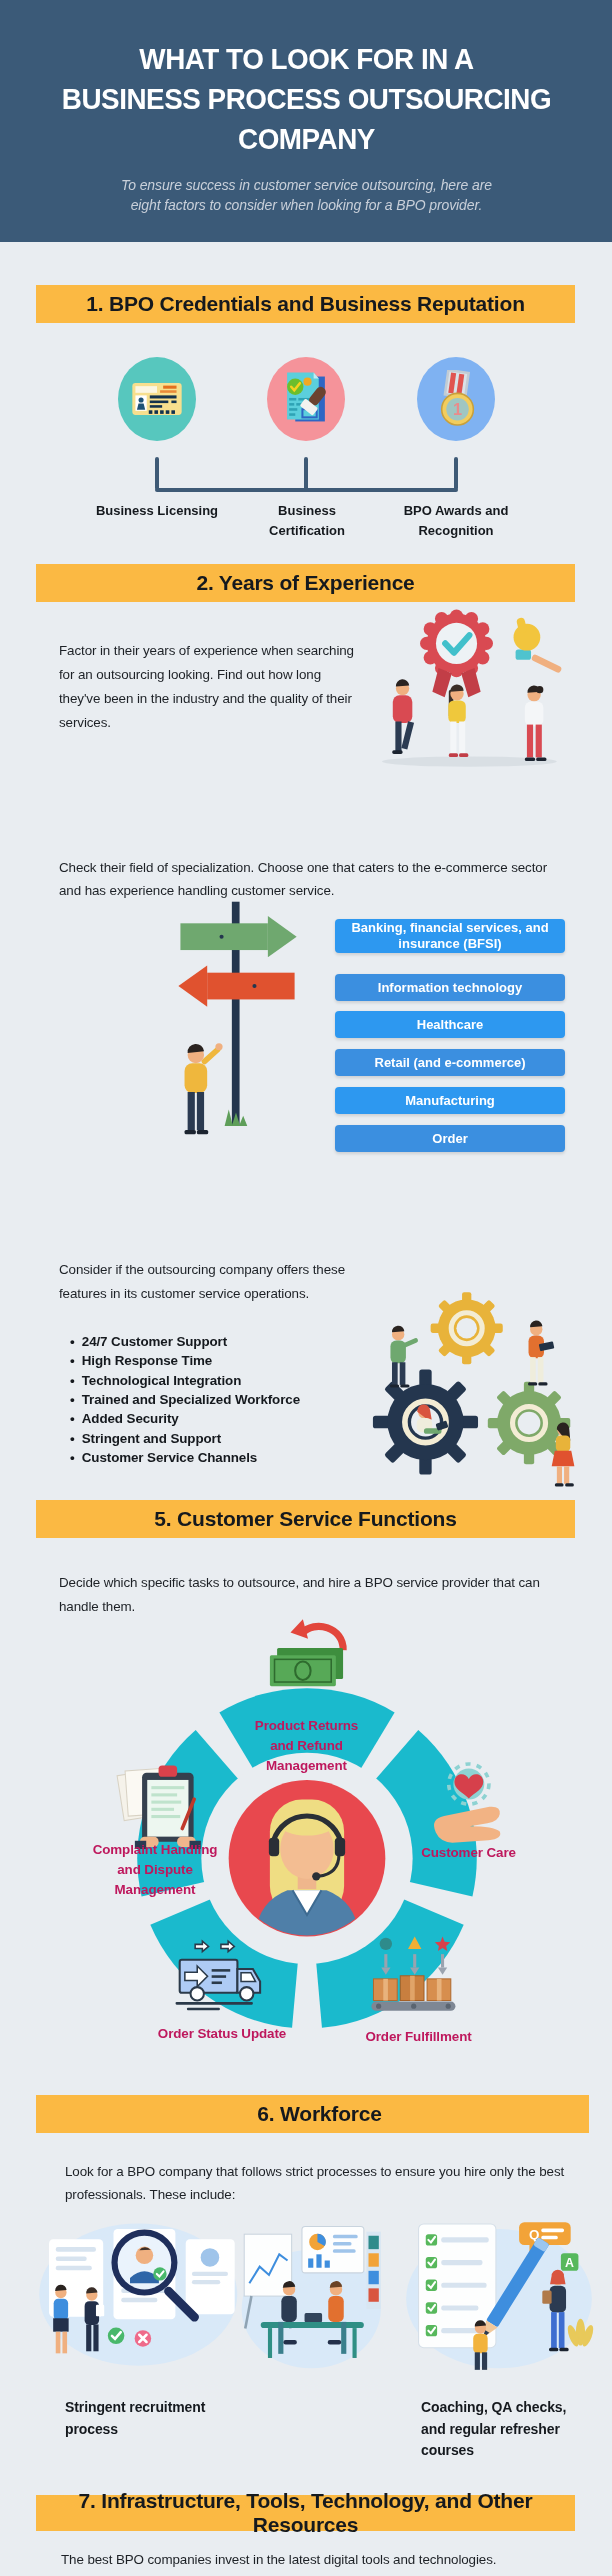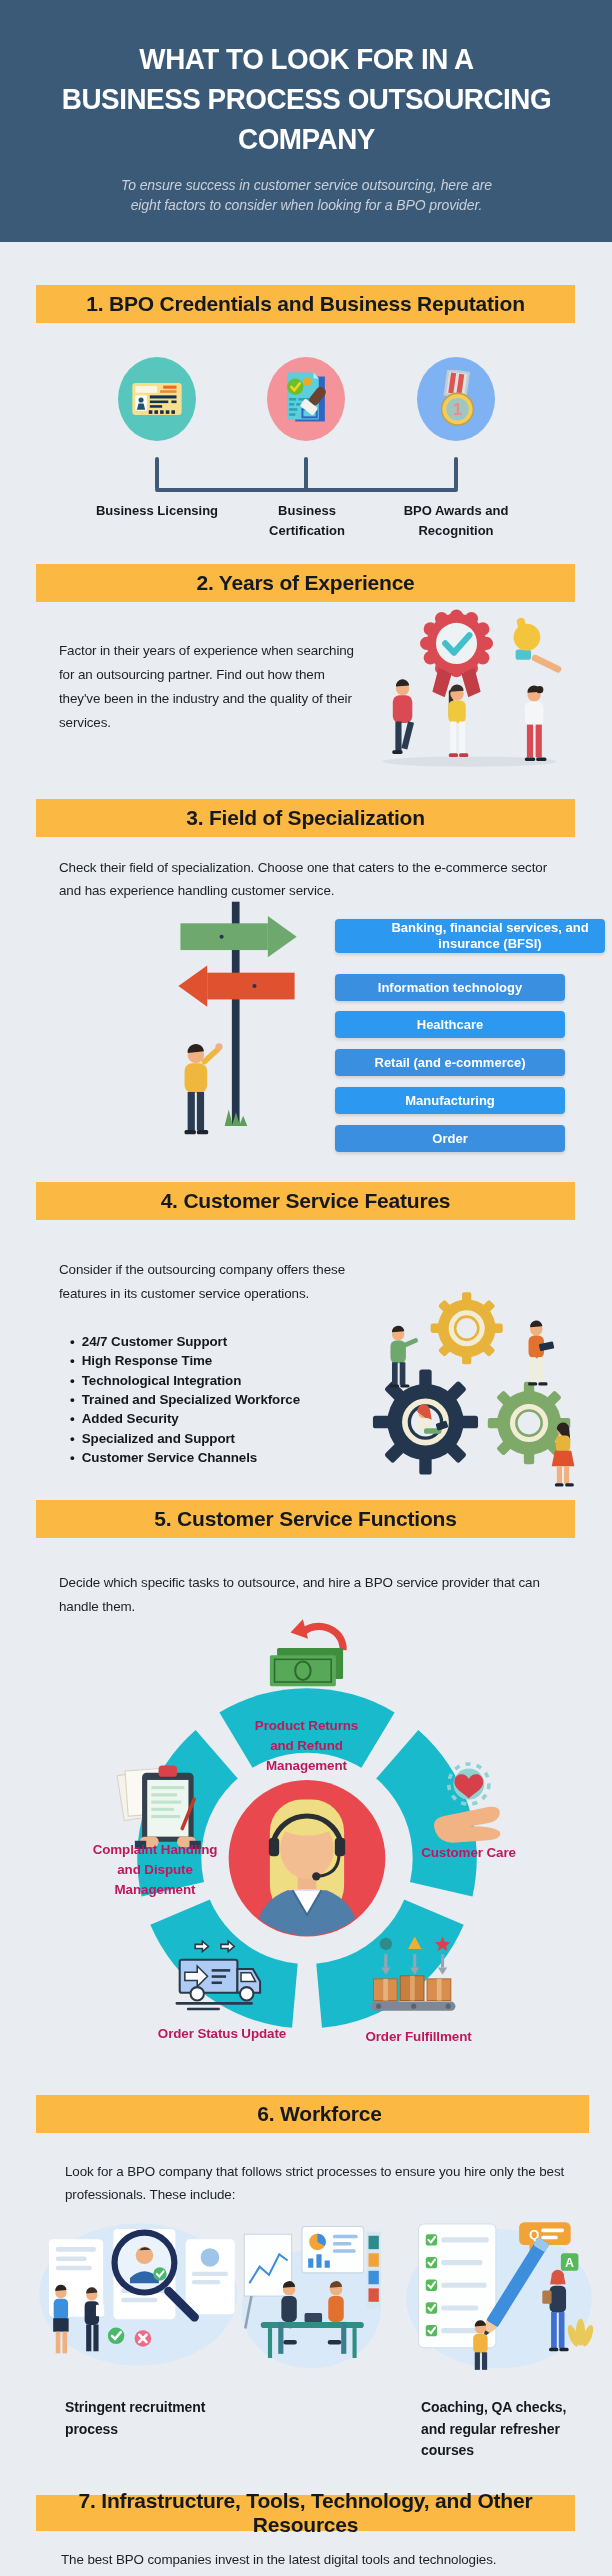--- a/index.html
+++ b/index.html
@@ -114,21 +114,21 @@
   <div class="connector" style="left:155px;top:457px;width:4.1px;height:33px;"></div>
   <div class="connector" style="left:304px;top:457px;width:4.1px;height:33px;"></div>
   <div class="connector" style="left:454px;top:457px;width:4.1px;height:33px;"></div>
   <div class="connector" style="left:155px;top:488px;width:303px;height:4.1px;"></div>
 
   <div class="cred-label" style="left:95px;top:501px;">Business Licensing</div>
   <div class="cred-label" style="left:245px;top:501px;">Business Certification</div>
   <div class="cred-label" style="left:394px;top:501px;">BPO Awards and Recognition</div>
 
   <div class="banner" style="top:564px;">2. Years of Experience</div>
-  <div class="body-text" style="left:59px;top:639px;width:296px;">Factor in their years of experience when searching for an outsourcing partner. Find out how them they've been in the industry and the quality of their services.</div>
+  <div class="body-text" style="left:59px;top:639px;width:296px;">Factor in their years of experience when searching for an outsourcing looking. Find out how long they've been in the industry and the quality of their services.</div>
 
   <svg class="abs" style="left:361px;top:592px;" width="227" height="185" viewBox="0 0 440 360">
     <ellipse cx="210" cy="330" rx="170" ry="10" fill="#D9DFE4"></ellipse>
     <g>
       <g fill="#D94A52">
         <circle cx="185" cy="47" r="13"></circle>
           <circle cx="214" cy="52" r="13"></circle>
           <circle cx="236" cy="72" r="13"></circle>
         <circle cx="243" cy="100" r="13"></circle>
           <circle cx="236" cy="128" r="13"></circle>
@@ -175,21 +175,20 @@
       <circle cx="347" cy="190" r="7" fill="#2A2320"></circle>
       <path d="M323,196 a13,13 0 0 1 26,-2 Z" fill="#2A2320"></path>
       <rect x="318" y="213" width="36" height="48" rx="12" fill="#F4F6F8"></rect>
       <rect x="322" y="258" width="12" height="64" fill="#D94A52"></rect>
       <rect x="339" y="258" width="12" height="64" fill="#D94A52"></rect>
       <rect x="318" y="322" width="20" height="7" rx="3" fill="#1C2430"></rect>
       <rect x="340" y="322" width="20" height="7" rx="3" fill="#1C2430"></rect>
     </g>
   </svg>
 
-  <div class="banner" style="top:799px;">3. Field of Specialization</div>
   <div class="body-text" style="left:59px;top:856px;width:502px;line-height:23px;">Check their field of specialization. Choose one that caters to the e-commerce sector and has experience handling customer service.</div>
 
   <svg class="abs" style="left:129px;top:891px;" width="216" height="258" viewBox="0 0 420 500">
     <rect x="200" y="20" width="15" height="435" fill="#24364E"></rect>
     <g>
       <rect x="100" y="62" width="170" height="52" fill="#6FA86F"></rect>
       <polygon points="270,48 270,128 326,88" fill="#6FA86F"></polygon>
       <circle cx="180" cy="88" r="4" fill="#24364E"></circle>
     </g>
     <g>
@@ -208,48 +207,47 @@
       <rect x="108" y="464" width="22" height="8" rx="3" fill="#1C2430"></rect>
       <rect x="132" y="464" width="22" height="8" rx="3" fill="#1C2430"></rect>
     </g>
     <g fill="#5E9E59">
       <polygon points="186,456 194,424 202,456"></polygon>
       <polygon points="200,456 208,430 216,456"></polygon>
       <polygon points="214,456 222,436 230,456"></polygon>
     </g>
   </svg>
 
-  <div class="field-btn" style="top:919px;height:34px;background:#2D98F0;padding-left:40px;">Banking, financial services, and insurance (BFSI)</div>
+  <div class="field-btn" style="top:919px;height:34px;background:#2D98F0;">Banking, financial services, and insurance (BFSI)</div>
   <div class="field-btn" style="top:974px;height:27px;background:#3B8FE0;">Information technology</div>
   <div class="field-btn" style="top:1011px;height:27px;background:#2D98F0;">Healthcare</div>
   <div class="field-btn" style="top:1049px;height:27px;background:#3B8FE0;">Retail (and e-commerce)</div>
   <div class="field-btn" style="top:1087px;height:27px;background:#2D98F0;">Manufacturing</div>
   <div class="field-btn" style="top:1125px;height:27px;background:#3B8FE0;">Order</div>
 
-  <div class="banner" style="top:1182px;">4. Customer Service Features</div>
   <div class="body-text" style="left:59px;top:1258px;width:319px;">Consider if the outsourcing company offers these features in its customer service operations.</div>
 
   <div class="abs" style="left:70px;top:1332px;">
     <div class="bullet-item">
         <span>24/7 Customer Support</span>
       </div>
     <div class="bullet-item">
         <span>High Response Time</span>
       </div>
     <div class="bullet-item">
         <span>Technological Integration</span>
       </div>
     <div class="bullet-item">
         <span>Trained and Specialized Workforce</span>
       </div>
     <div class="bullet-item">
         <span>Added Security</span>
       </div>
     <div class="bullet-item">
-        <span>Specialized and Support</span>
+        <span>Stringent and Support</span>
       </div>
     <div class="bullet-item">
         <span>Customer Service Channels</span>
       </div>
   </div>
 
   <svg class="abs" style="left:366px;top:1252px;" width="222" height="237" viewBox="0 0 430 460">
     <g>
       <g fill="#E8B33A">
         <rect x="186" y="78" width="18" height="28" rx="4"></rect>

